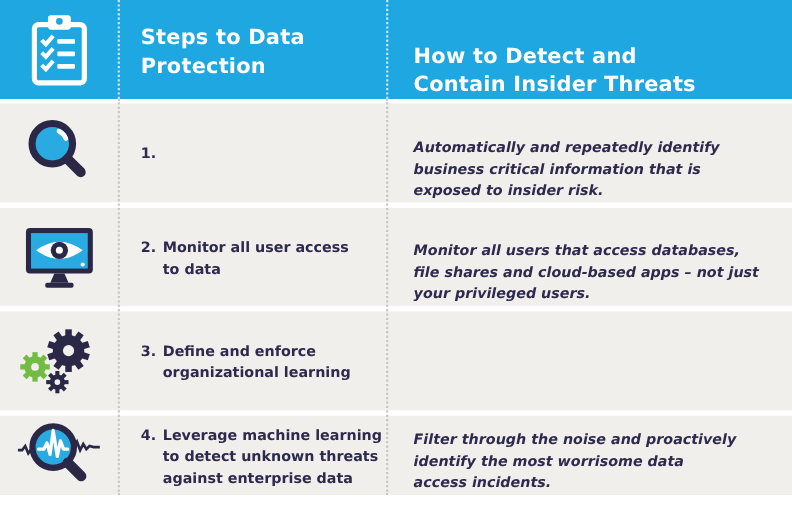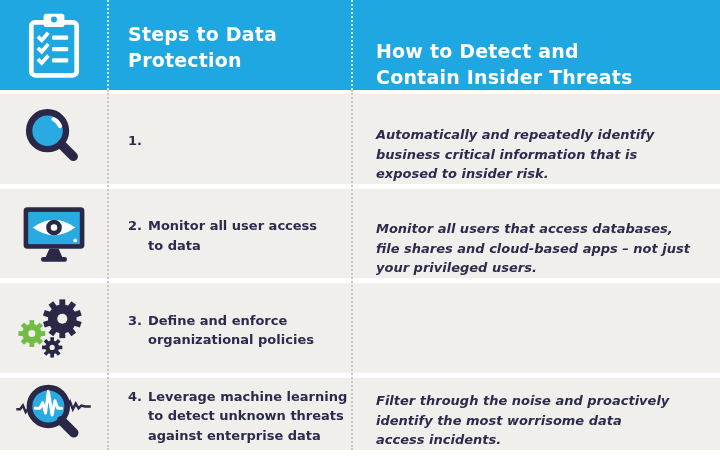--- a/index.html
+++ b/index.html
@@ -165,21 +165,21 @@
             </g>
             <circle r="2.8" class="f-bg"></circle>
           </g>
         </svg>
       </span>
     </div>
     <div class="col-step">
       <div class="step">
         <span class="step-num">3.</span>
         <span class="step-text">Define and enforce
-organizational policies</span>
+organizational learning</span>
       </div>
     </div>
   </div>
 
   <div class="band row row-4">
     <div class="col-icon">
       <span>
         <svg width="78" height="66" viewBox="0 0 82 70">
           <polyline points="1,30 5,30 8,26 11,33 14,29" class="s-navy" stroke-width="2.6"></polyline>
           <polyline points="55,28 58,22 61,30 64,24 67,29 70,26 74,27 80,27" class="s-navy" stroke-width="2.6"></polyline>

